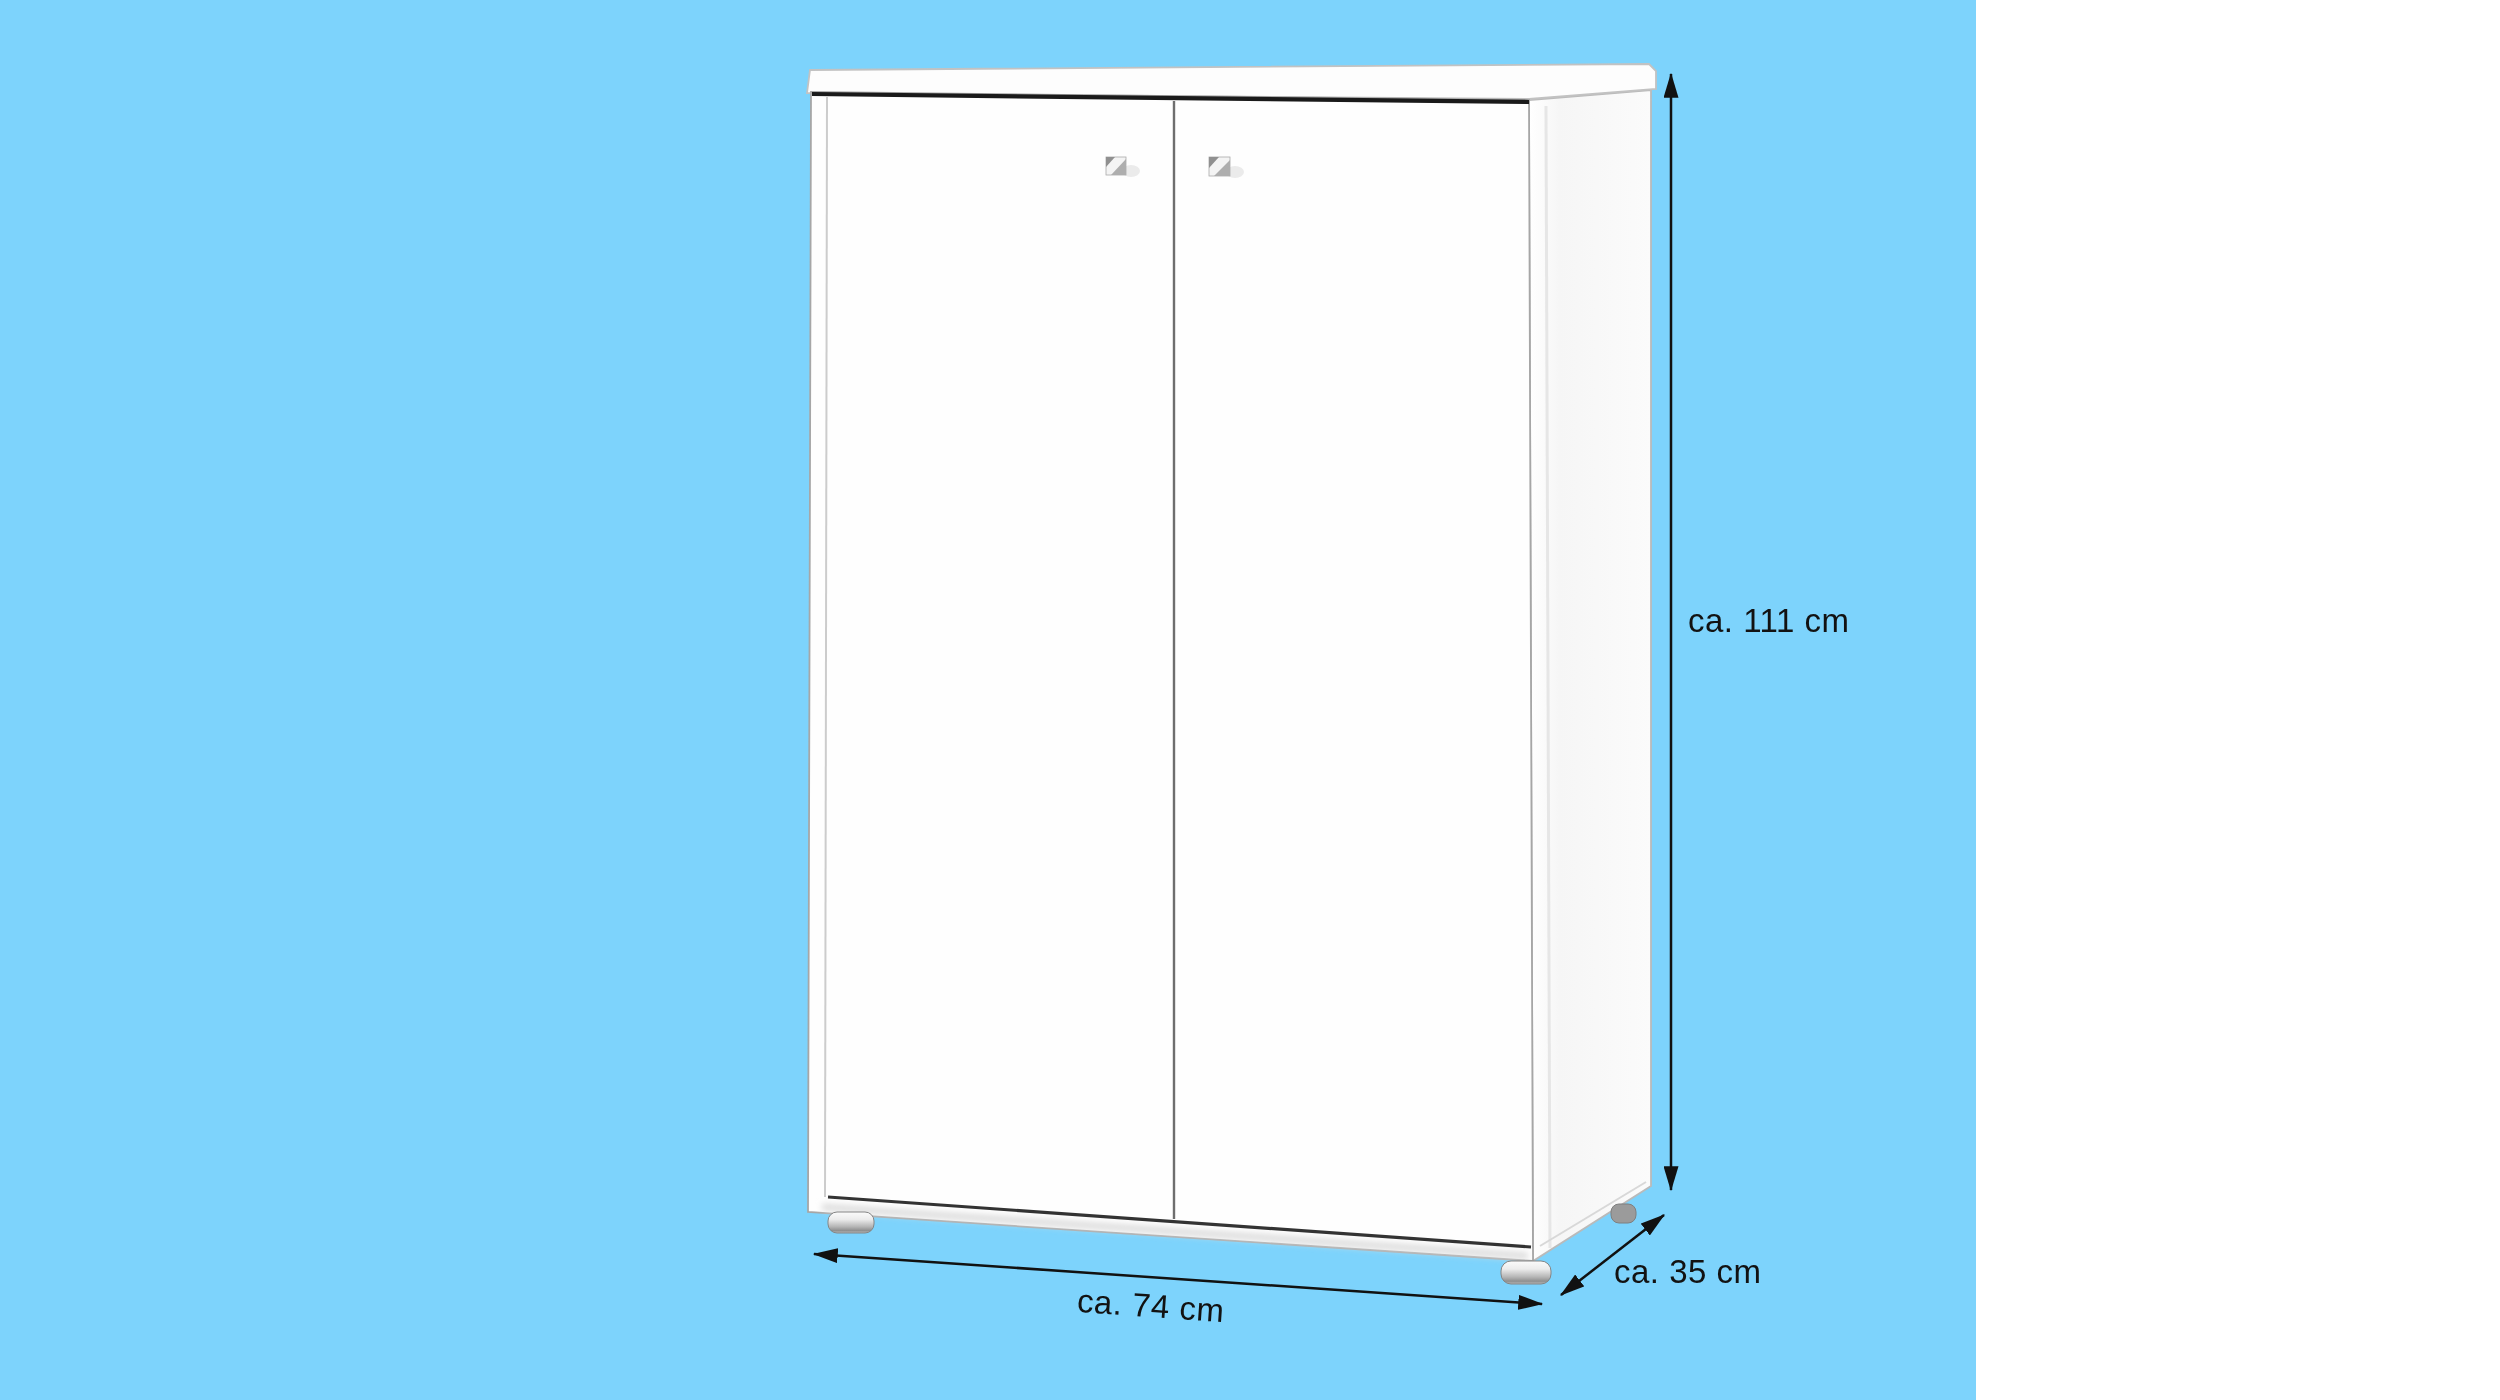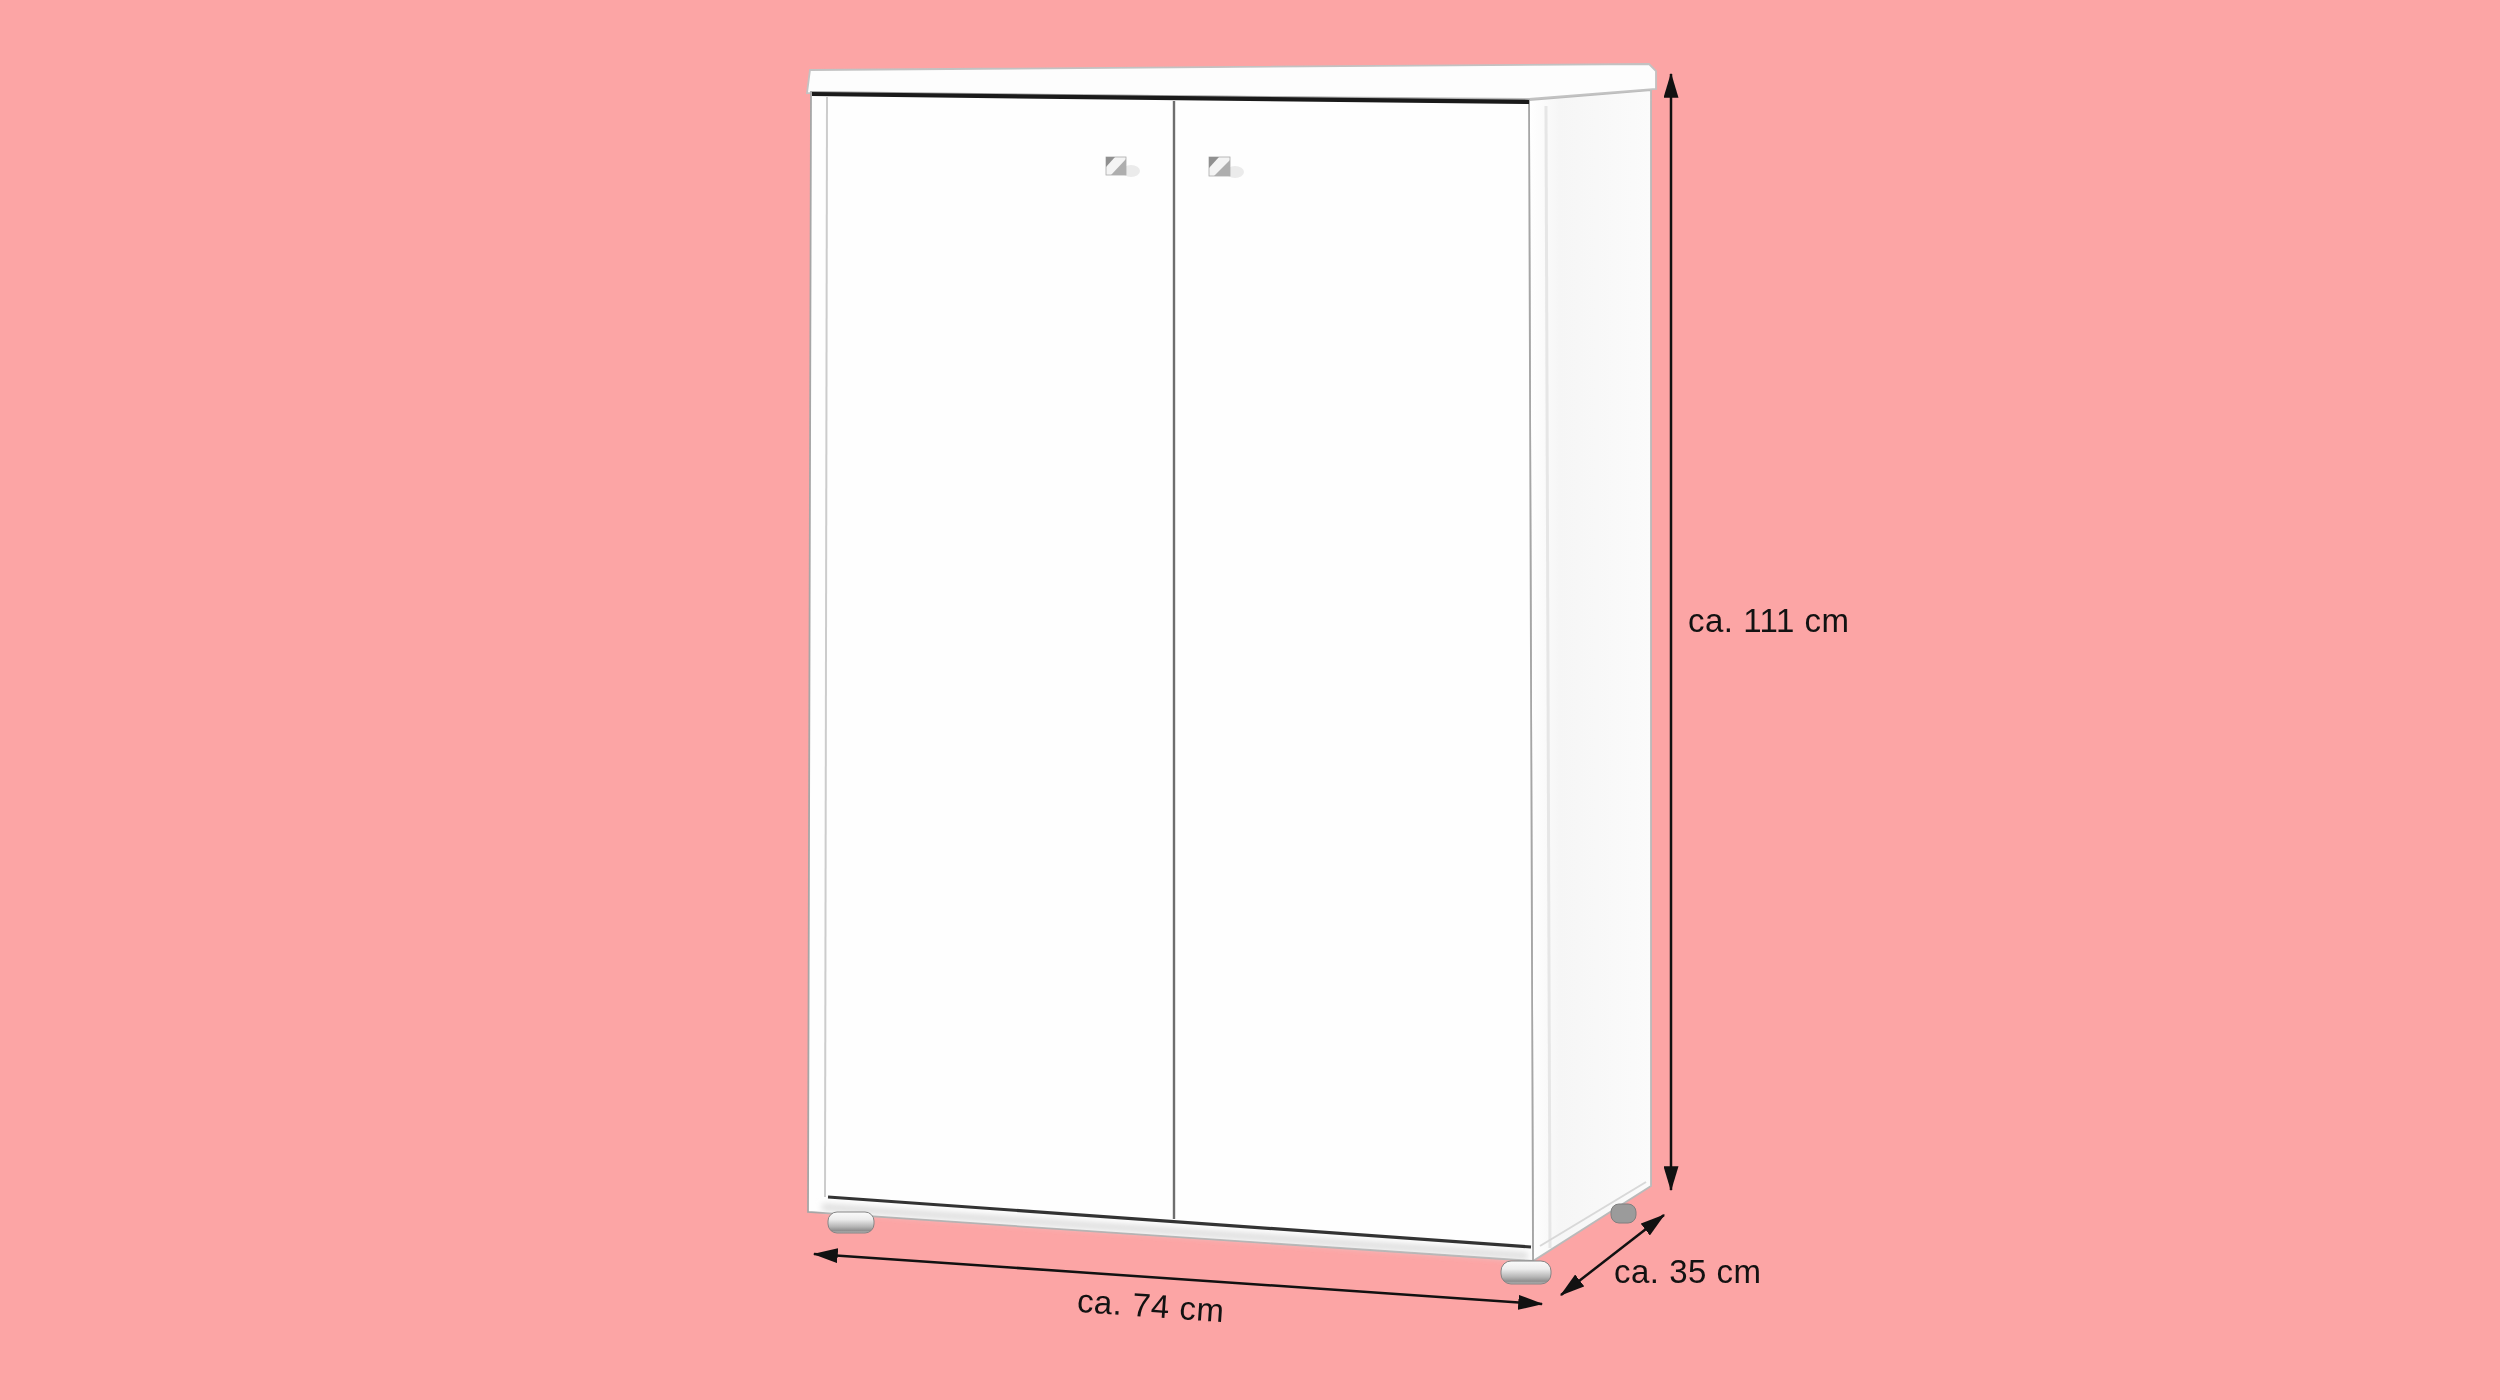--- a/index.html
+++ b/index.html
@@ -2,23 +2,23 @@
 <html><head>
 <meta charset="utf-8">
 <style>
   html, body {
     margin: 0;
     padding: 0;
     background: #ffffff;
   }
   .canvas {
     position: relative;
-    width: 2500px;
+    width: 1976px;
     height: 1400px;
-    background: #fca5a5;
+    background: #7dd3fc;
     overflow: hidden;
     font-family: "Liberation Sans", sans-serif;
   }
   .canvas svg {
     position: absolute;
     left: 0;
     top: 0;
   }
   .dim-label {
     font-family: "Liberation Sans", "DejaVu Sans", sans-serif;

